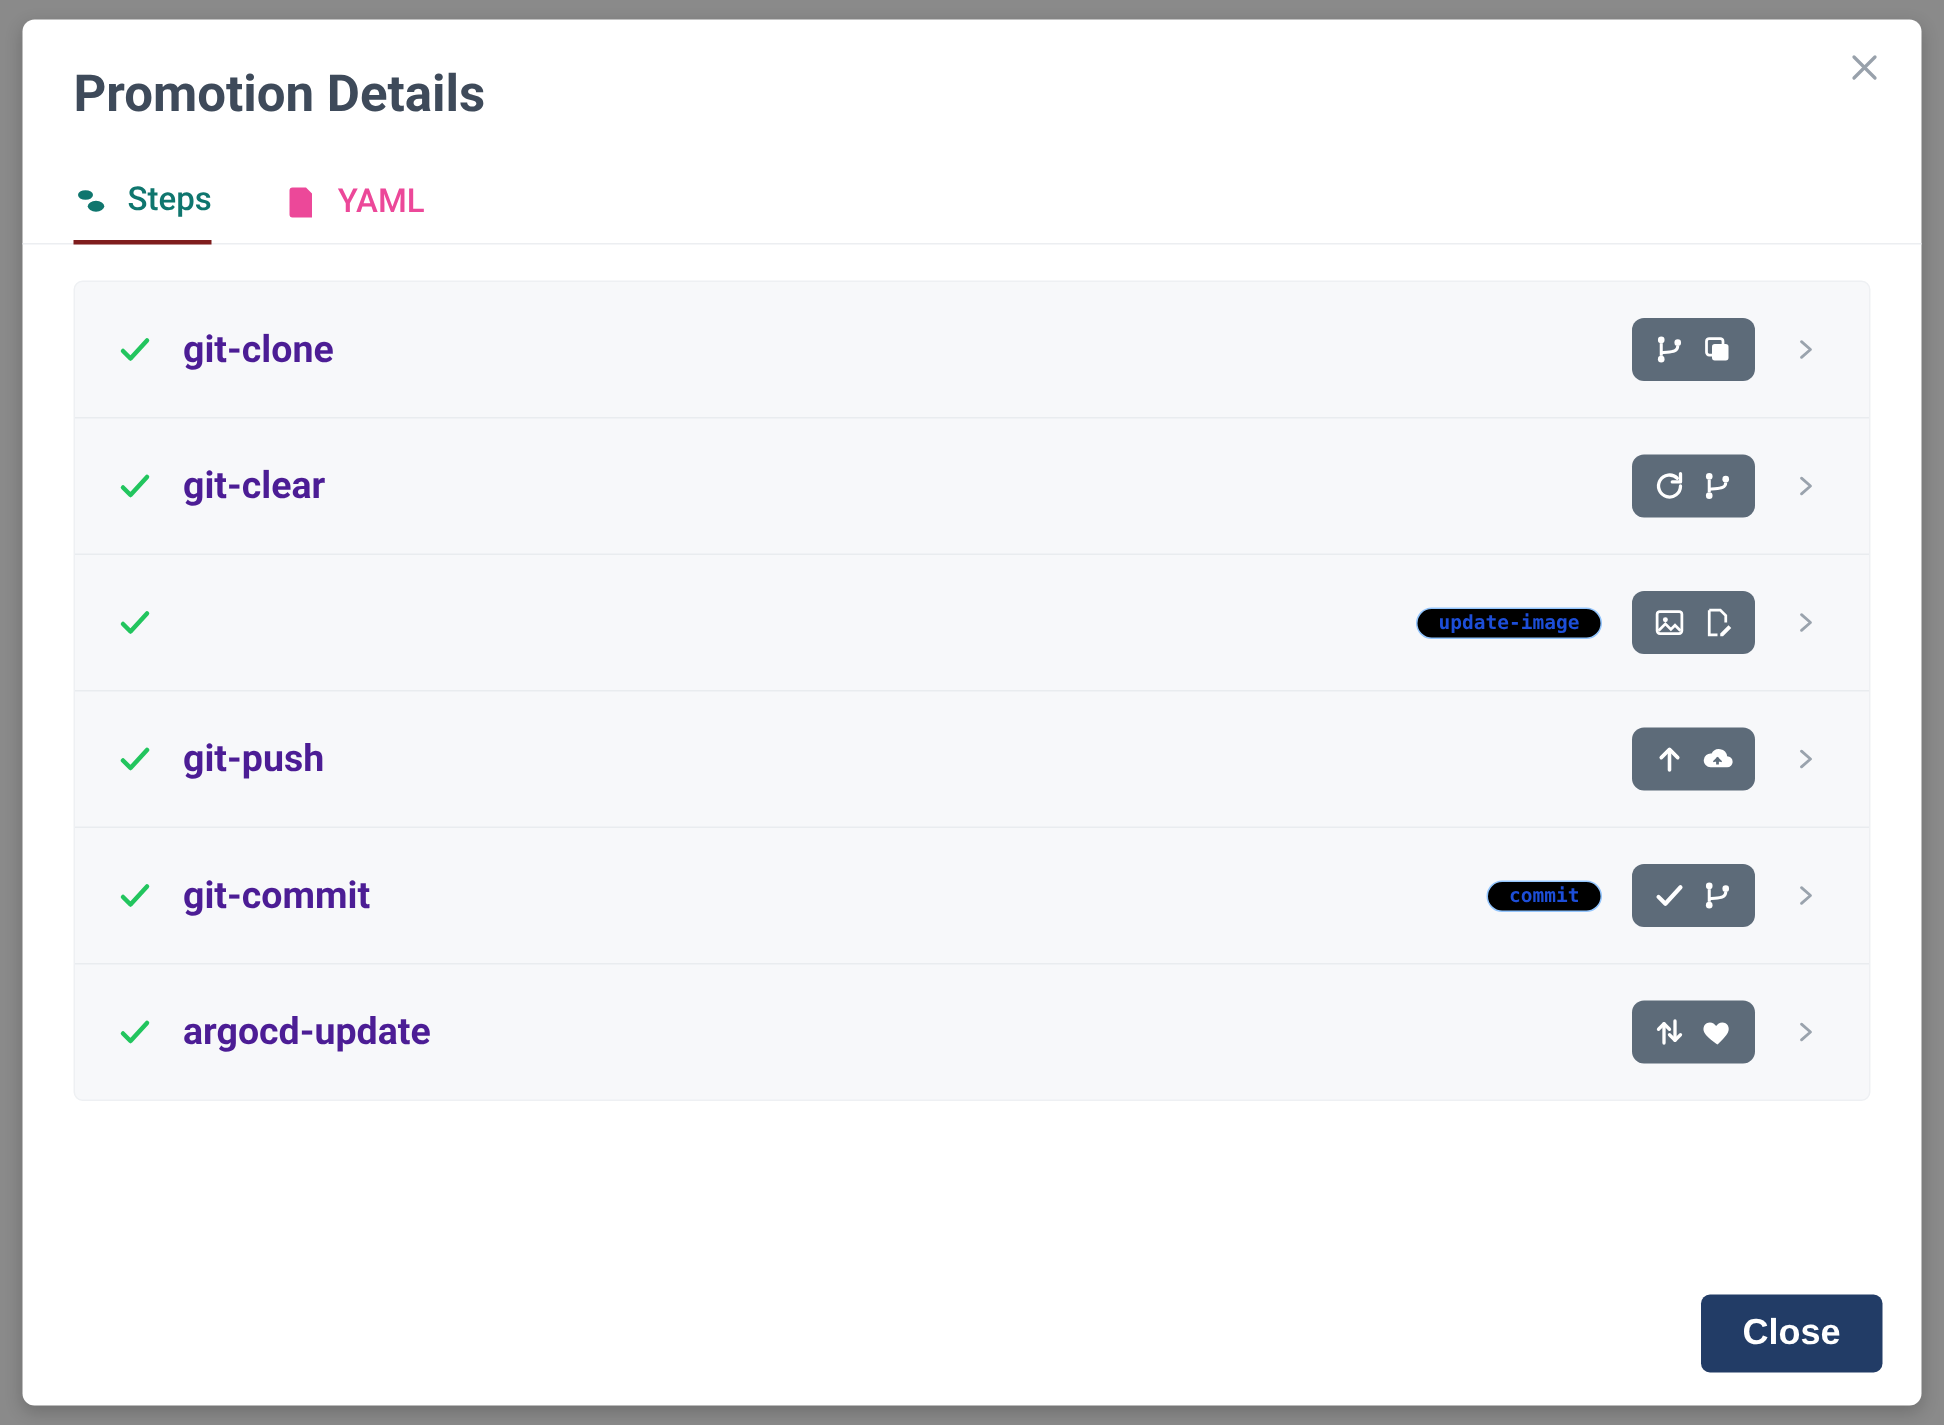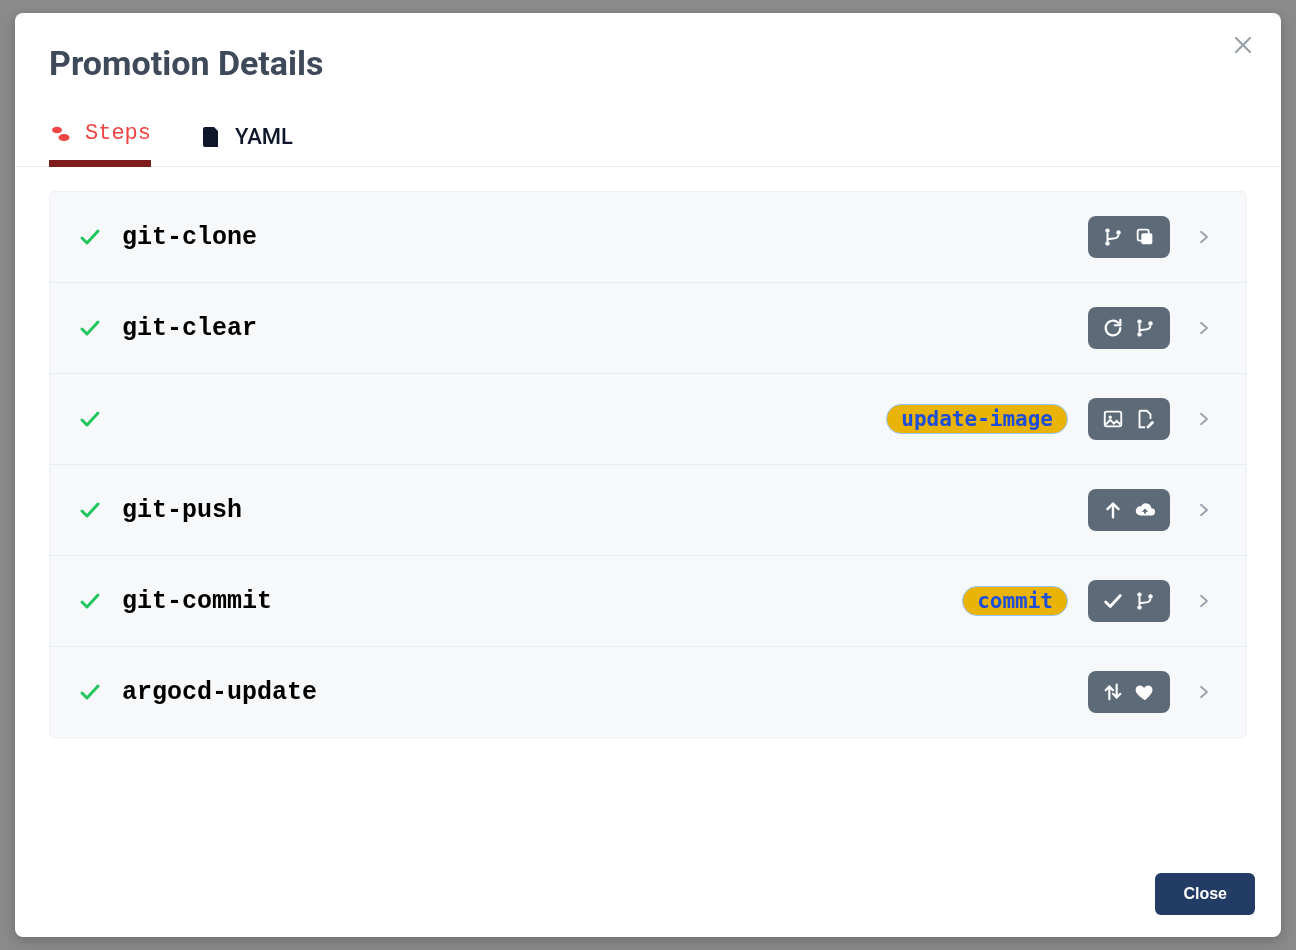--- a/index.html
+++ b/index.html
@@ -46,29 +46,28 @@
     gap: 48px;
     padding: 38px 34px 0 34px;
     border-bottom: 1px solid #eceef1;
   }
   .tab {
     display: flex;
     align-items: center;
     gap: 12px;
     padding-bottom: 14px;
     cursor: pointer;
-    color: #0f172a;
+    color: #ec4899;
     font-size: 22px;
     font-weight: 500;
   }
   .tab.active {
-    color: #ef4444;
-    border-bottom: 7px solid #7f1d1d;
+    color: #0f766e;
+    border-bottom: 3px solid #7f1d1d;
     margin-bottom: -1px;
-    font-family: Liberation Mono, monospace;
   }
   .tab .ticon { width: 24px; height: 24px; display: inline-flex; align-items: center; justify-content: center; }
   .tab .ticon svg { width: 24px; height: 24px; fill: currentColor; }
   .content {
     padding: 24px 34px 0 34px;
     flex: 1;
     overflow: auto;
   }
   .steps-panel {
     background: #f7f8fa;
@@ -82,34 +81,33 @@
     border-bottom: 1px solid #e9ecef;
     cursor: pointer;
     gap: 20px;
   }
   .step-row:last-child { border-bottom: none; }
   .status-icon { width: 24px; height: 24px; flex: 0 0 auto; display: inline-flex; align-items: center; justify-content: center; }
   .status-icon svg { width: 24px; height: 24px; stroke: #22c55e; fill: none; stroke-width: 3; stroke-linecap: round; stroke-linejoin: round; }
   .step-name {
     font-size: 25px;
     font-weight: 700;
-    color: #000000;
+    color: #4c1d95;
     flex: 0 0 auto;
-    font-family: Liberation Mono, monospace;
   }
   .spacer { flex: 1; }
   .tag {
     display: inline-block;
     padding: 2px 14px;
     border-radius: 999px;
     border: 1.5px solid #93c5fd;
-    background: #eab308;
+    background: #000000;
     color: #1d4ed8;
     font-family: ui-monospace, SFMono-Regular, Menlo, Consolas, monospace;
-    font-size: 21px;
+    font-size: 13px;
     font-weight: 600;
   }
   .icon-chip {
     display: inline-flex;
     align-items: center;
     gap: 10px;
     background: #5d6b79;
     border-radius: 8px;
     padding: 10px 14px;
   }
@@ -125,21 +123,21 @@
     padding: 22px 26px;
     display: flex;
     justify-content: flex-end;
   }
   .btn-close {
     background: #223c66;
     color: #fff;
     border: none;
     border-radius: 6px;
     padding: 12px 28px;
-    font-size: 16px;
+    font-size: 24px;
     font-weight: 600;
     cursor: pointer;
   }
 </style>
 </head>
 <body>
 
 <div class="modal">
 
   <div class="modal-header">

